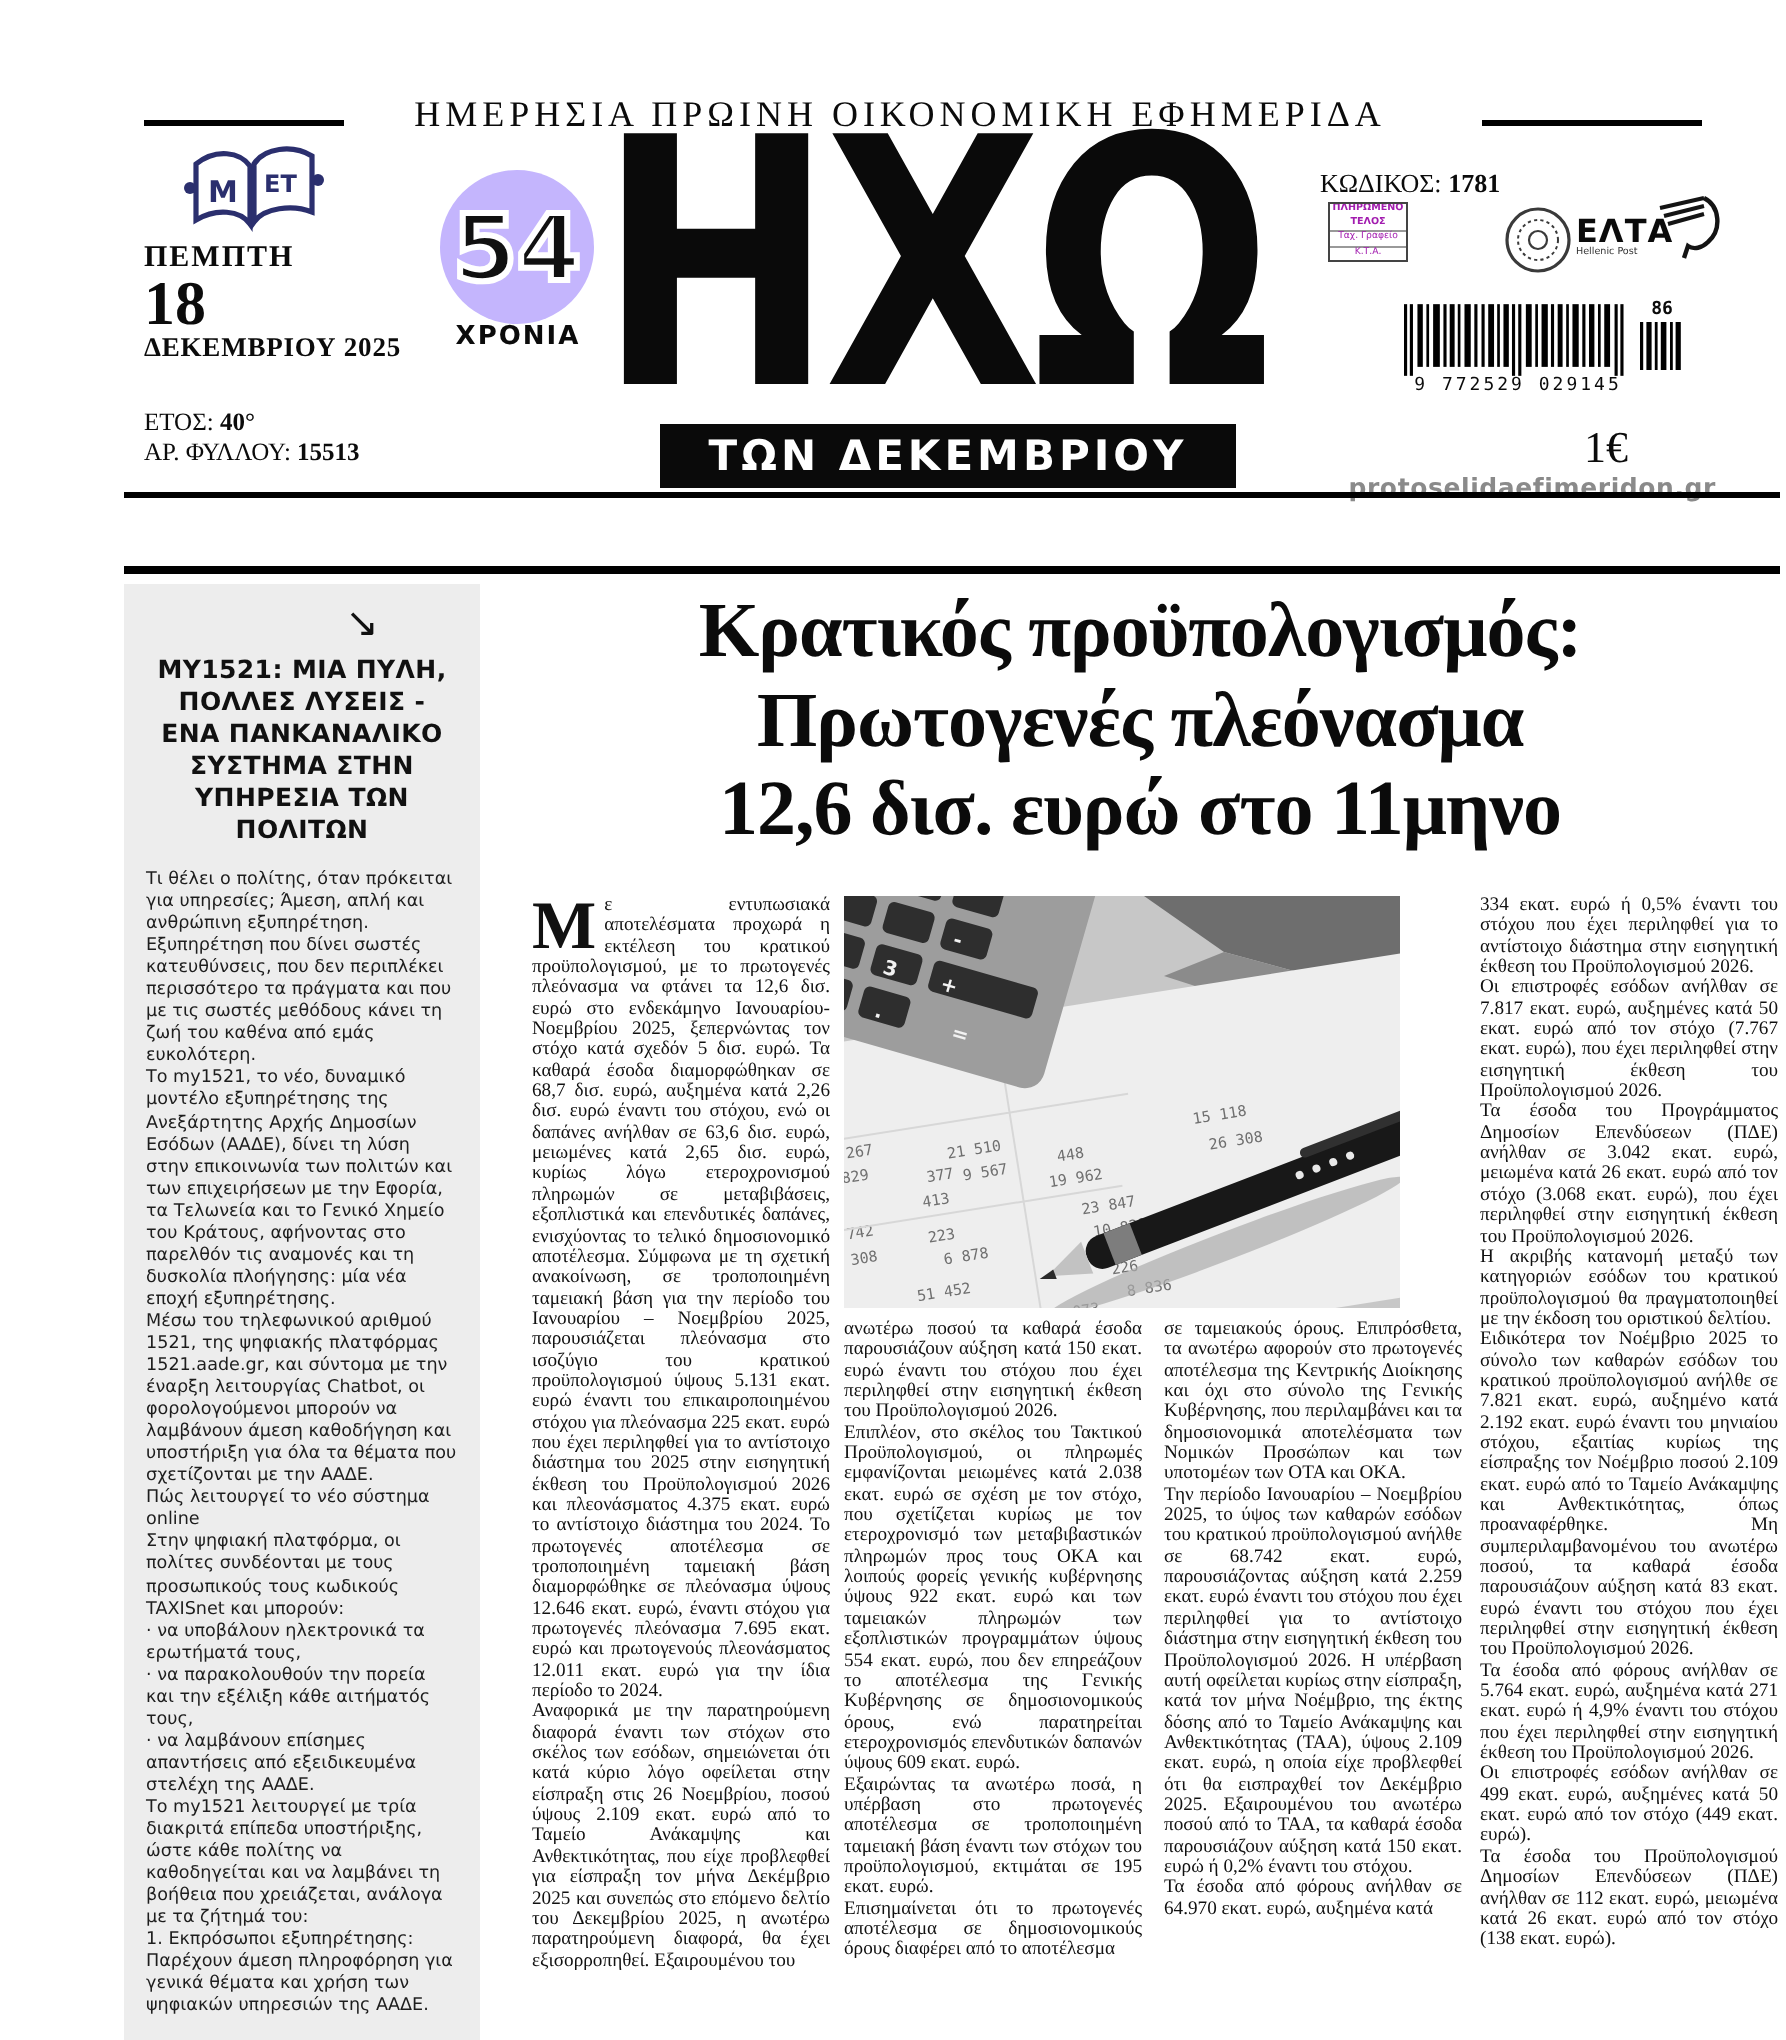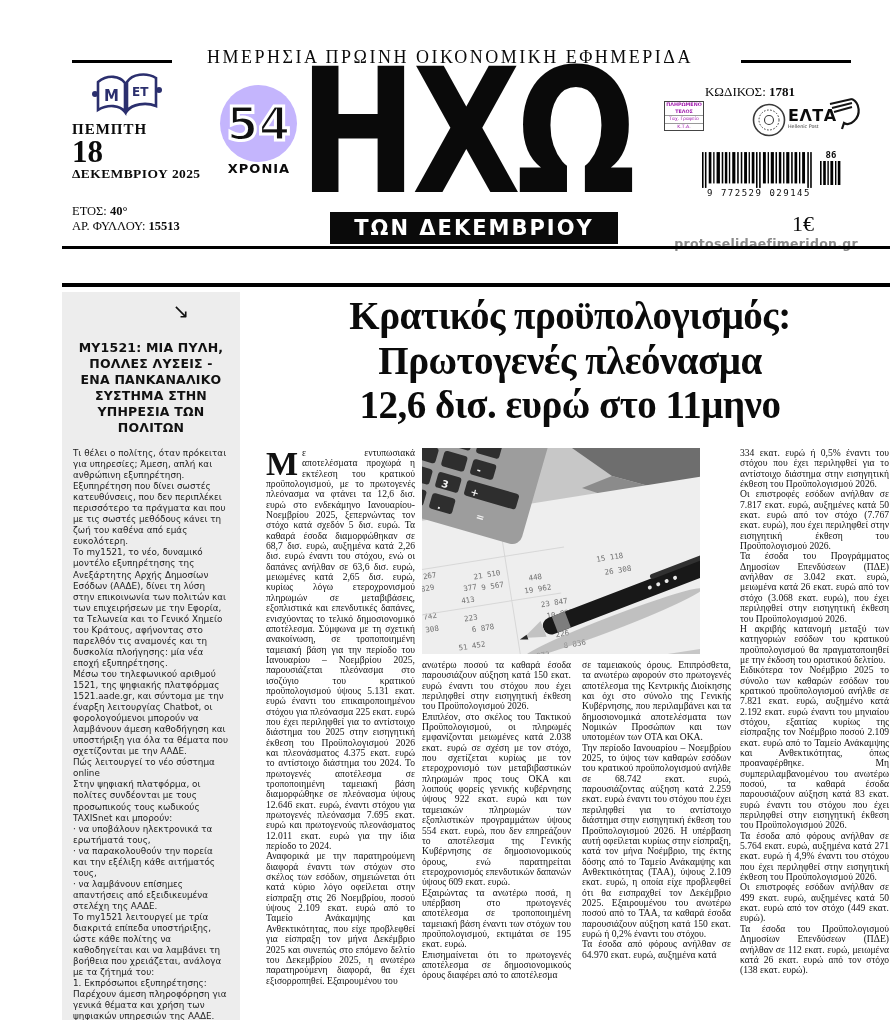--- a/index.html
+++ b/index.html
@@ -29,21 +29,21 @@
                font-family:"DejaVu Sans",sans-serif;font-weight:800;font-size:13px;letter-spacing:1px}
 
   .masthead-title{left:299px;top:47px;font-family:"DejaVu Sans",sans-serif;font-weight:900;
                   font-size:172px;line-height:1;letter-spacing:-6px;transform:scaleX(.82);
                   transform-origin:left top;color:#0a0a0a}
   .masthead-bar{left:330px;top:212px;width:288px;height:32px;background:#0a0a0a;
                 display:flex;align-items:center;justify-content:center}
   .masthead-bar span{font-family:"DejaVu Sans",sans-serif;font-weight:800;font-size:21px;
                      color:#fff;letter-spacing:2px}
 
-  .kodikos{left:660px;top:84px;width:180px;text-align:center;font-size:13px}
+  .kodikos{left:660px;top:84px;width:180px;text-align:left;font-size:13px}
   .kodikos b{font-weight:700}
 
   .paid-box{left:664px;top:101px;width:40px;height:30px;border:1.3px solid #444;
             font-family:"DejaVu Sans",sans-serif;color:#a21caf;overflow:hidden}
   .paid-box div{text-align:center;font-size:4.6px;line-height:6.5px;border-bottom:.6px solid #999}
   .paid-box div:first-child{font-weight:700;font-size:4.8px}
   .paid-box div:last-child{font-weight:700;font-size:7px;line-height:9px;border-bottom:none}
 
   .round-stamp{left:751px;top:102px}
   .elta{left:788px;top:106px;width:72px}
@@ -64,21 +64,21 @@
 
   .rule-a{left:62px;top:246px;width:828px;height:3px;background:#000}
   .contact{left:62px;top:252px;width:828px;text-align:center;font-size:15px;font-weight:700}
   .rule-b{left:62px;top:283px;width:828px;height:4px;background:#000}
 
   
   .sidebar{left:62px;top:292px;width:178px;height:728px;background:#ededed;
            padding:8px 11px;font-family:"DejaVu Sans",sans-serif}
   .sidebar-arrow{text-align:center;font-size:20px;line-height:22px;color:#111;
                  padding-left:60px}
-  .sidebar-title{margin-top:18px;text-align:center;font-weight:800;font-size:12.5px;
+  .sidebar-title{margin-top:5px;text-align:center;font-weight:800;font-size:12.5px;
                  line-height:16px;letter-spacing:.2px;color:#111}
   .sidebar-body{margin-top:12px}
   .sidebar-body p{font-size:8.8px;line-height:11.05px;color:#1d1d1d;text-align:left}
 
   
   .headline{left:252px;top:294px;width:636px;text-align:center;font-weight:700;
             font-size:39px;line-height:44.5px;letter-spacing:-.5px}
   .col{position:absolute;width:149px;text-align:justify;font-size:9.6px;line-height:10.35px;
        overflow:hidden;color:#111}
   .col p{margin:0}

